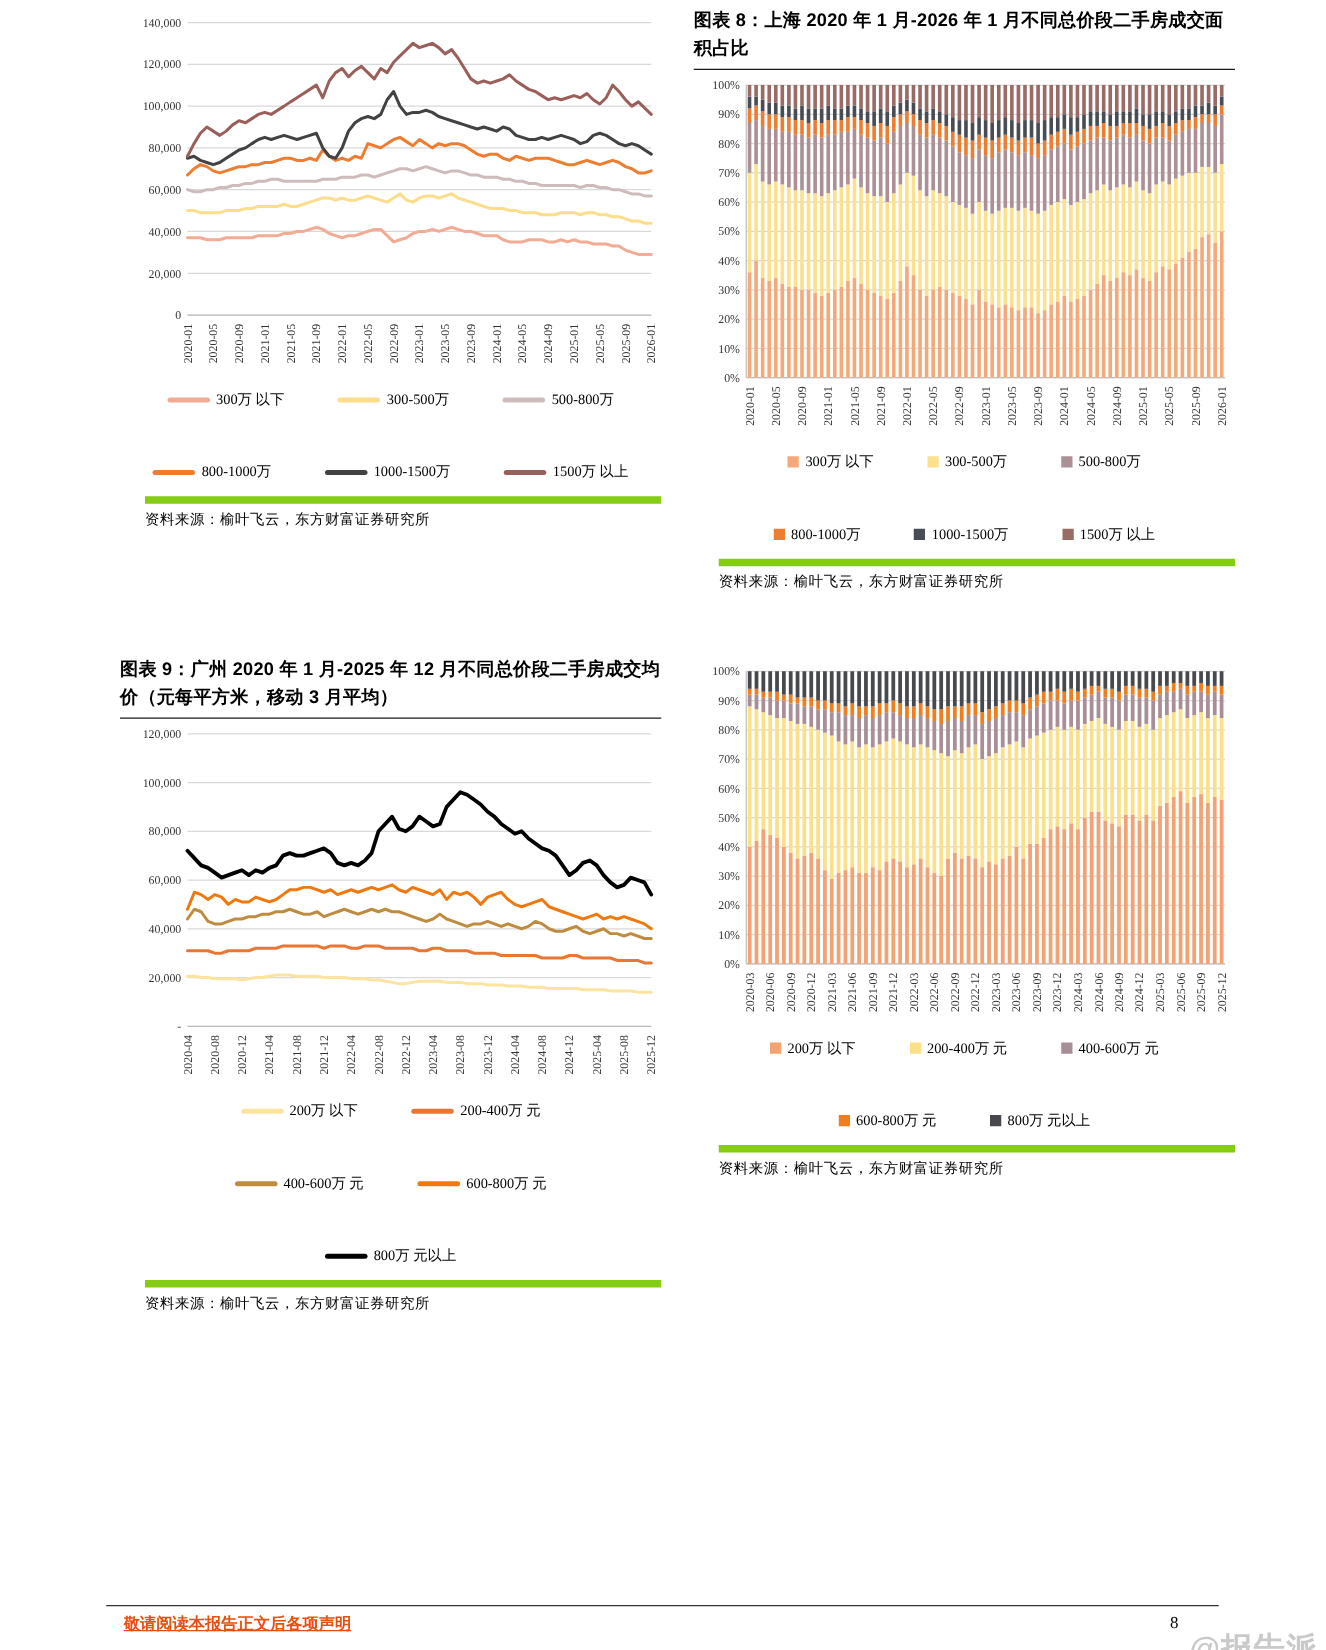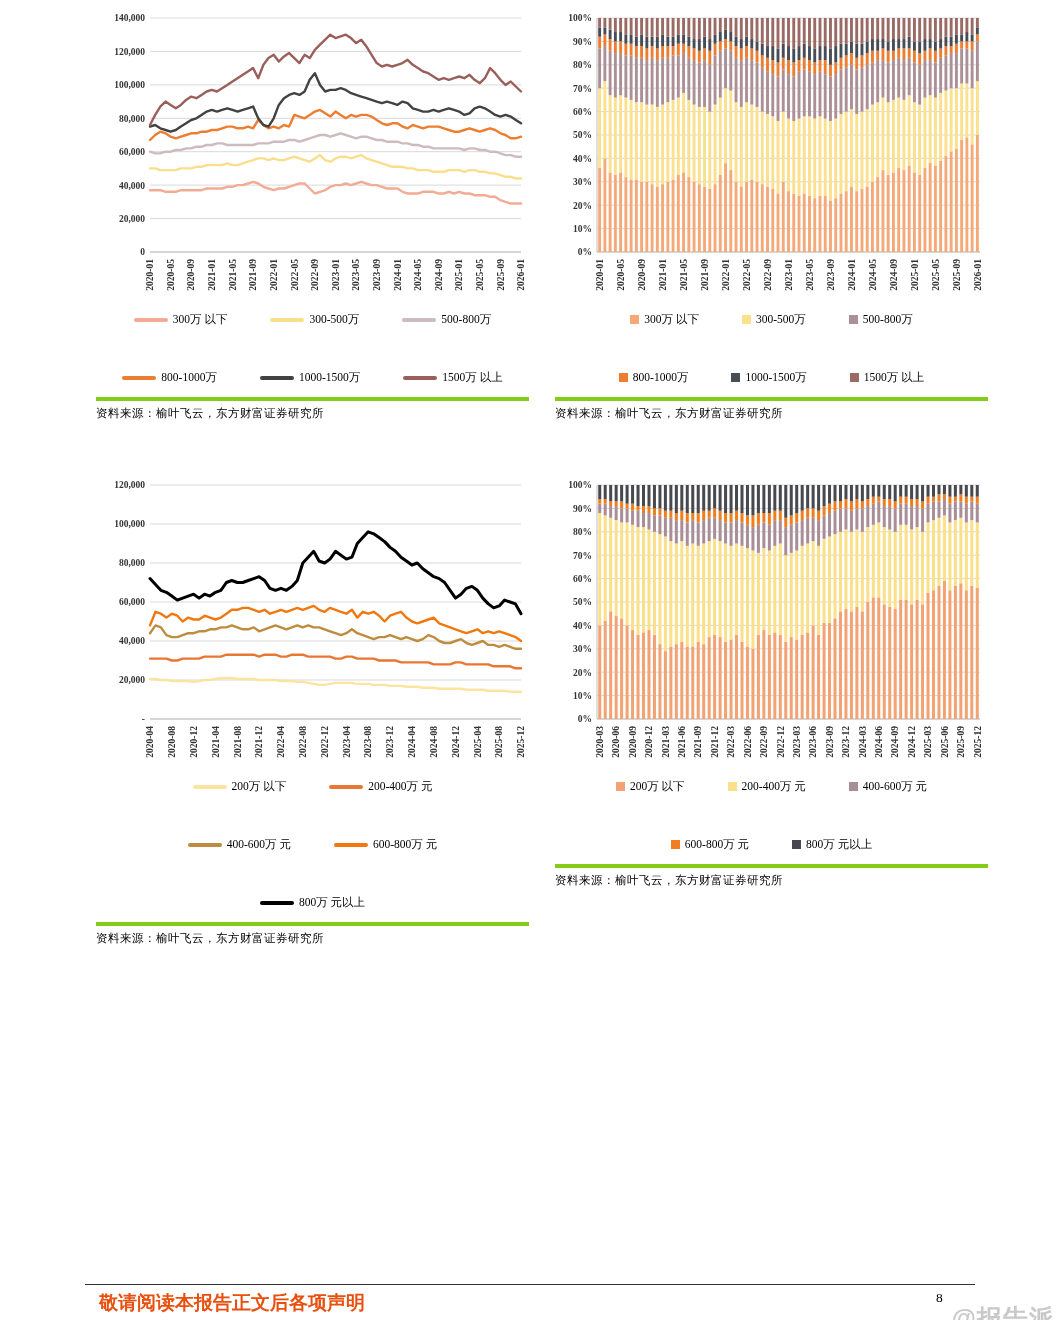--- a/index.html
+++ b/index.html
@@ -1,30 +1,30 @@
 <!DOCTYPE html>
 <html><head>
 <meta charset="utf-8">
 <style>
   html,body{margin:0;padding:0;background:#ffffff;}
   body{width:1061px;height:1320px;position:relative;font-family:"Liberation Serif",serif;color:#000;overflow:hidden;}
   .grid{position:absolute;left:96px;top:6px;width:892px;display:grid;grid-template-columns:433px 433px;column-gap:26px;row-gap:52px;}
   .fig{display:flex;flex-direction:column;}
   .fig-title{font-family:"Liberation Sans",sans-serif;font-weight:bold;font-size:14.5px;line-height:1.52;letter-spacing:.2px;color:#000;padding-bottom:5px;border-bottom:1.5px solid #1a1a1a;}
-  .plot{margin-top:4px;font-weight:bold;}
+  .plot{margin-top:4px;}
   .plot svg{display:block;width:433px;height:300px;}
   .tick{font-family:"Liberation Serif",serif;font-size:9.5px;fill:#333;}
   .legend{display:flex;flex-wrap:wrap;justify-content:center;column-gap:20px;row-gap:7px;width:88%;margin:2px auto 10px auto;font-size:11.5px;gap:43px;}
   .lg-item{display:inline-flex;align-items:center;gap:5px;white-space:nowrap;}
   .sw-line{display:inline-block;width:34px;height:4px;border-radius:2px;}
   .sw-box{display:inline-block;width:9px;height:9px;}
-  .fig-source{border-top:4px solid #84cc16;margin-top:2px;padding-top:5px;font-size:11.5px;letter-spacing:.5px;}
+  .fig-source{border-top:6px solid #84cc16;margin-top:2px;padding-top:5px;font-size:11.5px;letter-spacing:.5px;margin-left:20px;}
   .footer{position:absolute;left:0;top:1280px;width:100%;}
   .footer-rule{position:absolute;left:85px;top:4px;width:890px;border-top:1px solid #333;}
-  .notice{position:absolute;left:99px;top:10px;font-family:"Liberation Sans",sans-serif;font-weight:bold;font-size:19px;color:#E8500F;}
+  .notice{position:absolute;left:99px;top:10px;font-family:"Liberation Sans",sans-serif;font-weight:bold;font-size:13px;color:#E8500F;text-decoration:underline;}
   .pagenum{position:absolute;left:936px;top:10px;font-size:13.5px;color:#000;}
   .watermark{position:absolute;right:6px;top:2px;font-family:"Liberation Sans",sans-serif;font-weight:bold;font-size:25px;color:#c9c9c9;letter-spacing:1px;margin-top:20px;}
 </style>
 </head>
 <body>
 
 <div class="page">
   <div class="grid">
 
     <figure class="fig" style="margin:0">
@@ -97,20 +97,21 @@
           </span>
           <span class="lg-item">
             <span class="sw-line" style="background: rgb(155, 95, 91);"></span>
             <span>1500万 以上</span>
           </span>
         </div>
       <div class="fig-source">资料来源：榆叶飞云，东方财富证券研究所</div>
     </figure>
 
     <figure class="fig" style="margin:0">
+      <div class="fig-title">图表 8：上海 2020 年 1 月-2026 年 1 月不同总价段二手房成交面积占比</div>
       <div class="plot">
           <svg viewBox="0 0 433 300" xmlns="http://www.w3.org/2000/svg">
             <line x1="42" y1="8.0" x2="425" y2="8.0" stroke="#d9d9d9" stroke-width="1"></line>
             <text class="tick" x="37" y="11.4" text-anchor="end">100%</text>
             <line x1="42" y1="31.4" x2="425" y2="31.4" stroke="#d9d9d9" stroke-width="1"></line>
             <text class="tick" x="37" y="34.8" text-anchor="end">90%</text>
             <line x1="42" y1="54.8" x2="425" y2="54.8" stroke="#d9d9d9" stroke-width="1"></line>
             <text class="tick" x="37" y="58.2" text-anchor="end">80%</text>
             <line x1="42" y1="78.2" x2="425" y2="78.2" stroke="#d9d9d9" stroke-width="1"></line>
             <text class="tick" x="37" y="81.6" text-anchor="end">70%</text>
@@ -612,20 +613,21 @@
           </span>
           <span class="lg-item">
             <span class="sw-box" style="background: rgb(154, 106, 100);"></span>
             <span>1500万 以上</span>
           </span>
         </div>
       <div class="fig-source">资料来源：榆叶飞云，东方财富证券研究所</div>
     </figure>
 
     <figure class="fig" style="margin:0">
+      <div class="fig-title">图表 9：广州 2020 年 1 月-2025 年 12 月不同总价段二手房成交均价（元每平方米，移动 3 月平均）</div>
       <div class="plot">
           <svg viewBox="0 0 433 300" xmlns="http://www.w3.org/2000/svg">
             <line x1="54" y1="8.0" x2="425" y2="8.0" stroke="#d9d9d9" stroke-width="1"></line>
             <text class="tick" x="49" y="11.4" text-anchor="end">120,000</text>
             <line x1="54" y1="47.0" x2="425" y2="47.0" stroke="#d9d9d9" stroke-width="1"></line>
             <text class="tick" x="49" y="50.4" text-anchor="end">100,000</text>
             <line x1="54" y1="86.0" x2="425" y2="86.0" stroke="#d9d9d9" stroke-width="1"></line>
             <text class="tick" x="49" y="89.4" text-anchor="end">80,000</text>
             <line x1="54" y1="125.0" x2="425" y2="125.0" stroke="#d9d9d9" stroke-width="1"></line>
             <text class="tick" x="49" y="128.4" text-anchor="end">60,000</text>

